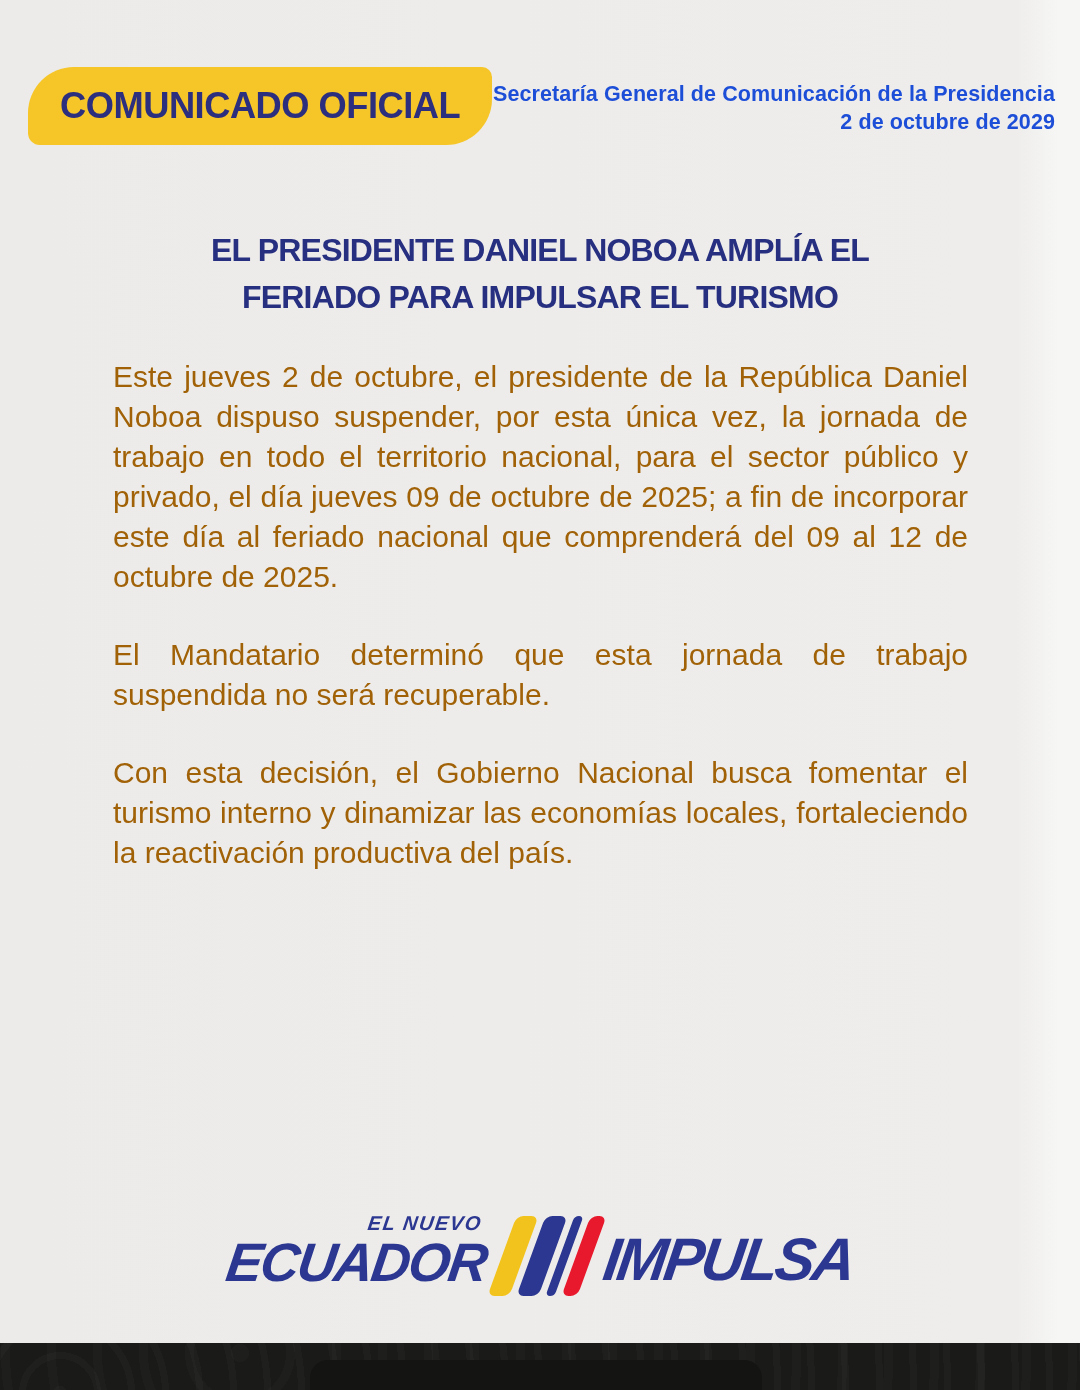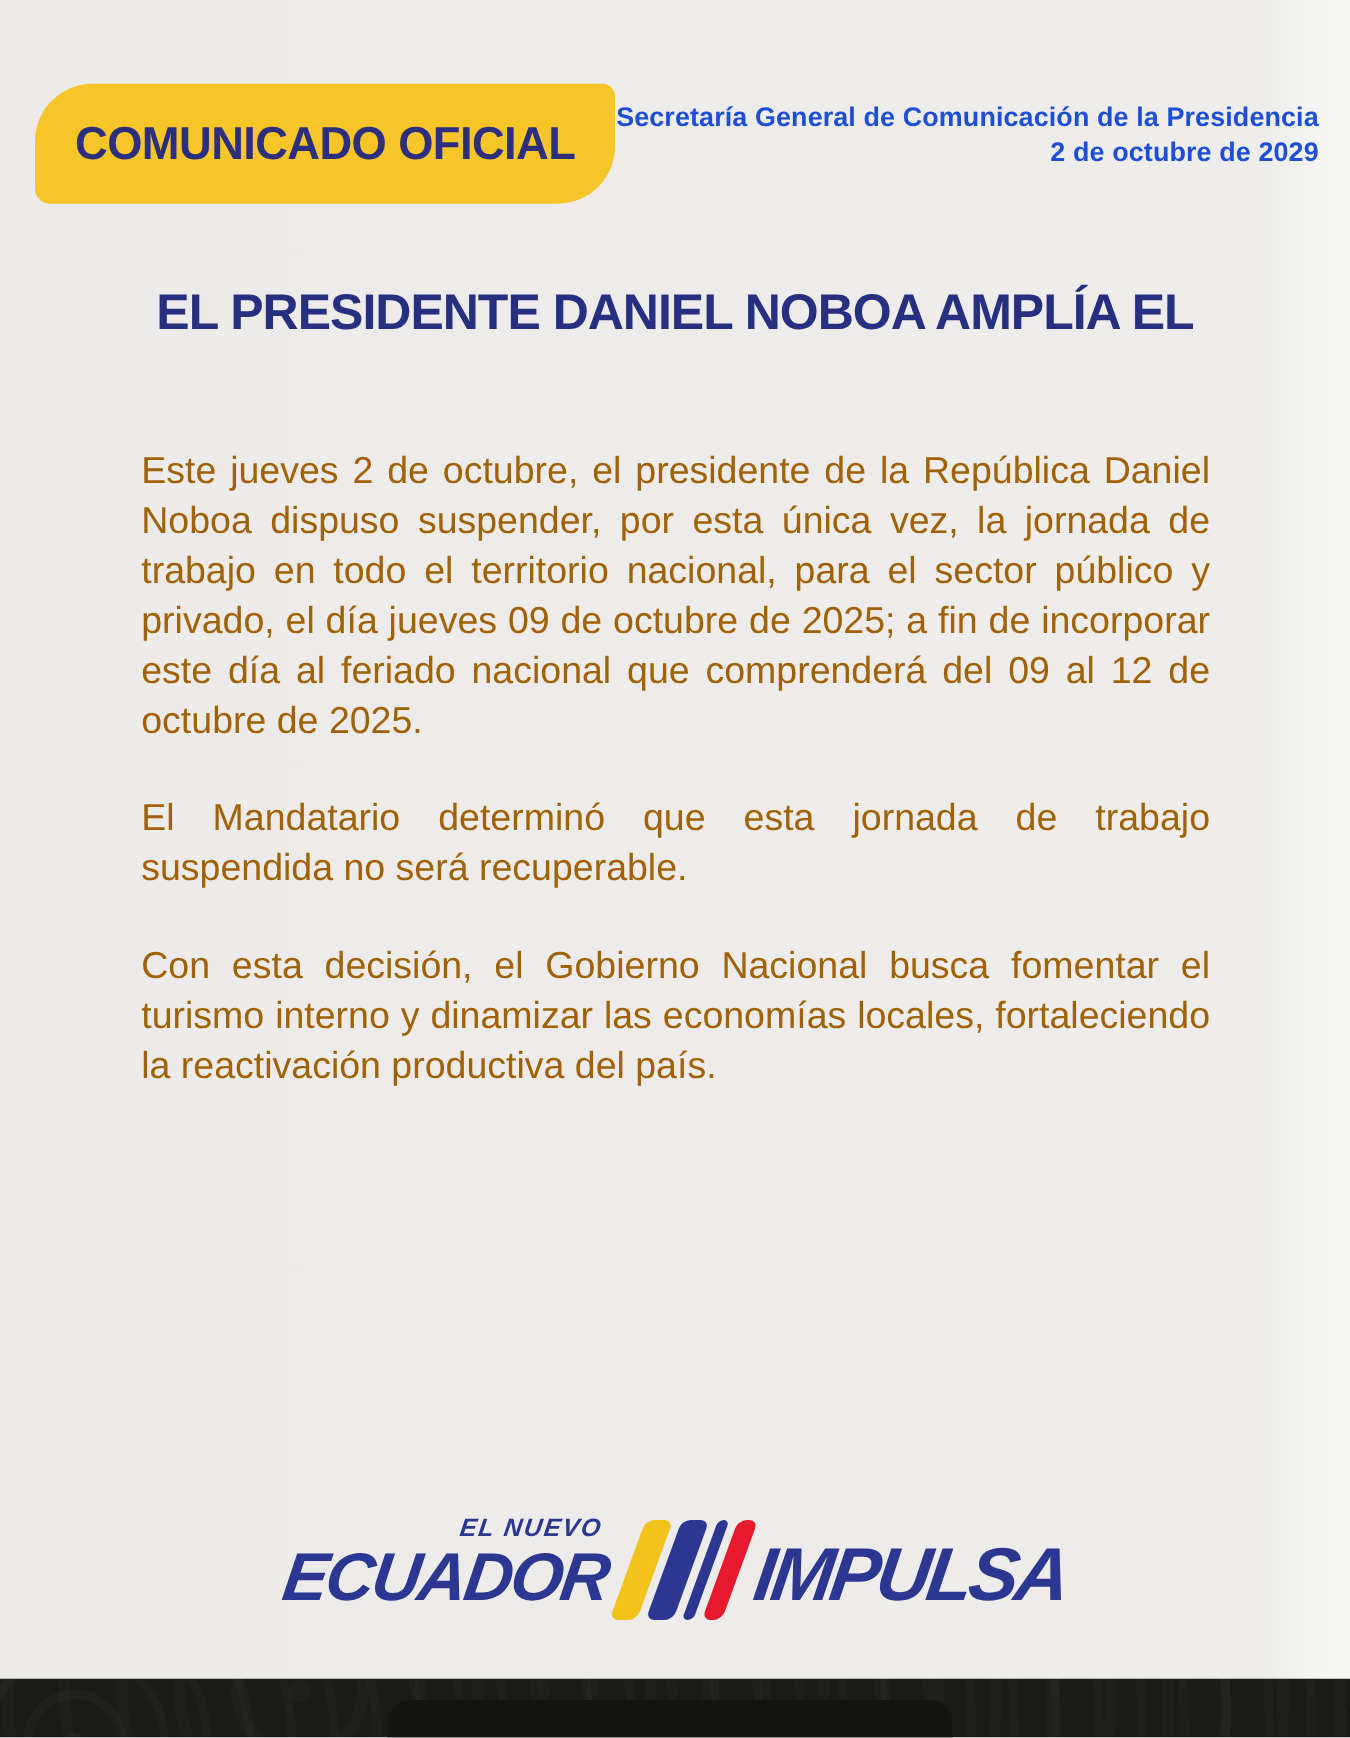--- a/index.html
+++ b/index.html
@@ -5,40 +5,40 @@
   html, body { margin:0; padding:0; }
   body {
     width:1080px; height:1390px; position:relative; overflow:hidden;
     background:linear-gradient(90deg, #ECEBE9 0%, #EEEDEB 94%, #F6F6F5 98%);
     font-family:"Liberation Sans", sans-serif;
     -webkit-font-smoothing:antialiased;
   }
 
   
   .banner {
-    position:absolute; left:28px; top:67px; width:464px; height:96px;
+    position:absolute; left:28px; top:67px; width:464px; height:78px;
     background:#F6C527;
     border-radius:46px 10px 46px 12px;
     display:flex; align-items:center; justify-content:center;
   }
   .banner-label {
     color:#2C2E7E; font-weight:bold; font-size:37px; letter-spacing:-0.5px;
     transform:scaleX(0.98); white-space:nowrap;
   }
   .header-meta {
     position:absolute; right:25px; top:80px; text-align:right;
     color:#1d4ed8; font-weight:bold; font-size:21.5px; line-height:28px;
     letter-spacing:0.1px;
   }
 
   
   .doc-title {
     position:absolute; left:40px; right:40px; top:227px;
     text-align:center; color:#272F80; font-weight:bold;
-    font-size:40px; line-height:47px; letter-spacing:-0.8px;
+    font-size:32px; line-height:47px; letter-spacing:-0.8px;
   }
 
   
   .content {
     position:absolute; left:113px; right:112px; top:357px;
     color:#a16207; font-size:30px; line-height:40px;
     text-align:justify; text-justify:inter-word;
   }
   .content p { margin:0 0 38px 0; }
   .content p:last-child { margin-bottom:0; }
@@ -94,20 +94,21 @@
   <span class="banner-label">COMUNICADO OFICIAL</span>
 </div>
 
 <div class="header-meta">
   <div>Secretaría General de Comunicación de la Presidencia</div>
   <div>2 de octubre de 2029</div>
 </div>
 
 <div class="doc-title">
   <div>EL PRESIDENTE DANIEL NOBOA AMPLÍA EL</div>
+  <div>FERIADO PARA IMPULSAR EL TURISMO</div>
 </div>
 
 <div class="content">
   <p>Este jueves 2 de octubre, el presidente de la República Daniel Noboa dispuso suspender, por esta única vez, la jornada de trabajo en todo el territorio nacional, para el sector público y privado, el día jueves 09 de octubre de 2025; a fin de incorporar este día al feriado nacional que comprenderá del 09 al 12 de octubre de 2025.</p>
   <p>El Mandatario determinó que esta jornada de trabajo suspendida no será recuperable.</p>
   <p>Con esta decisión, el Gobierno Nacional busca fomentar el turismo interno y dinamizar las economías locales, fortaleciendo la reactivación productiva del país.</p>
 </div>
 
 <div class="logo">
   <div class="logo-block">

